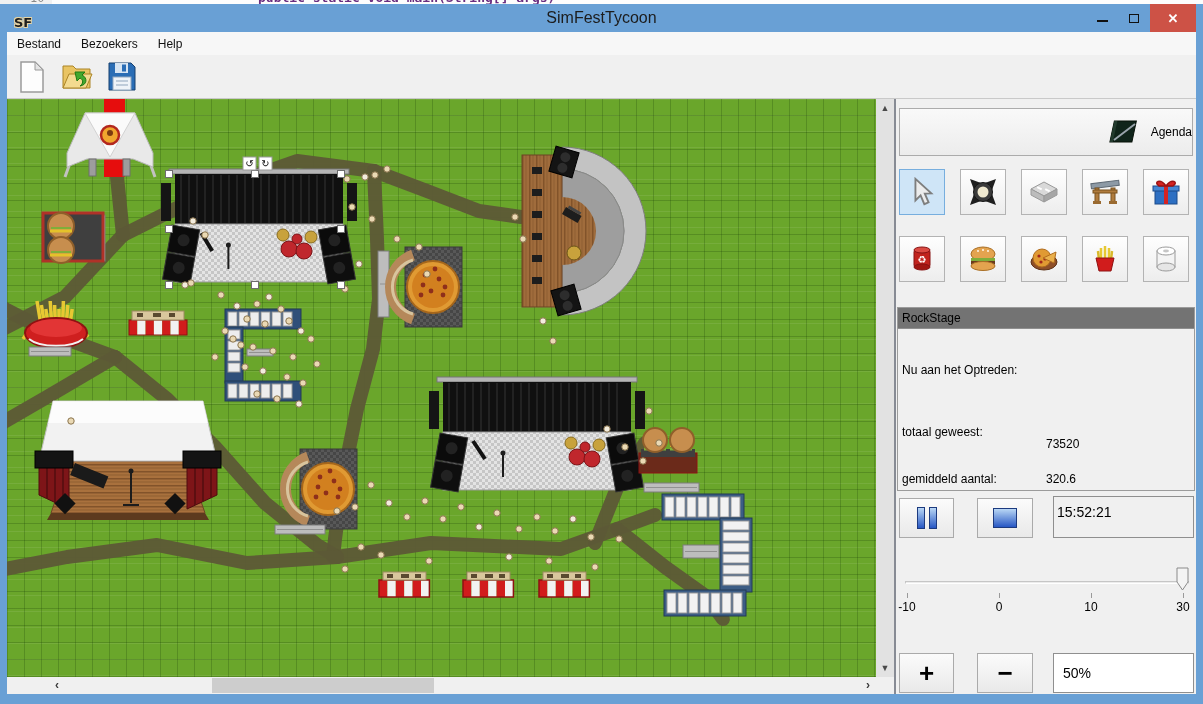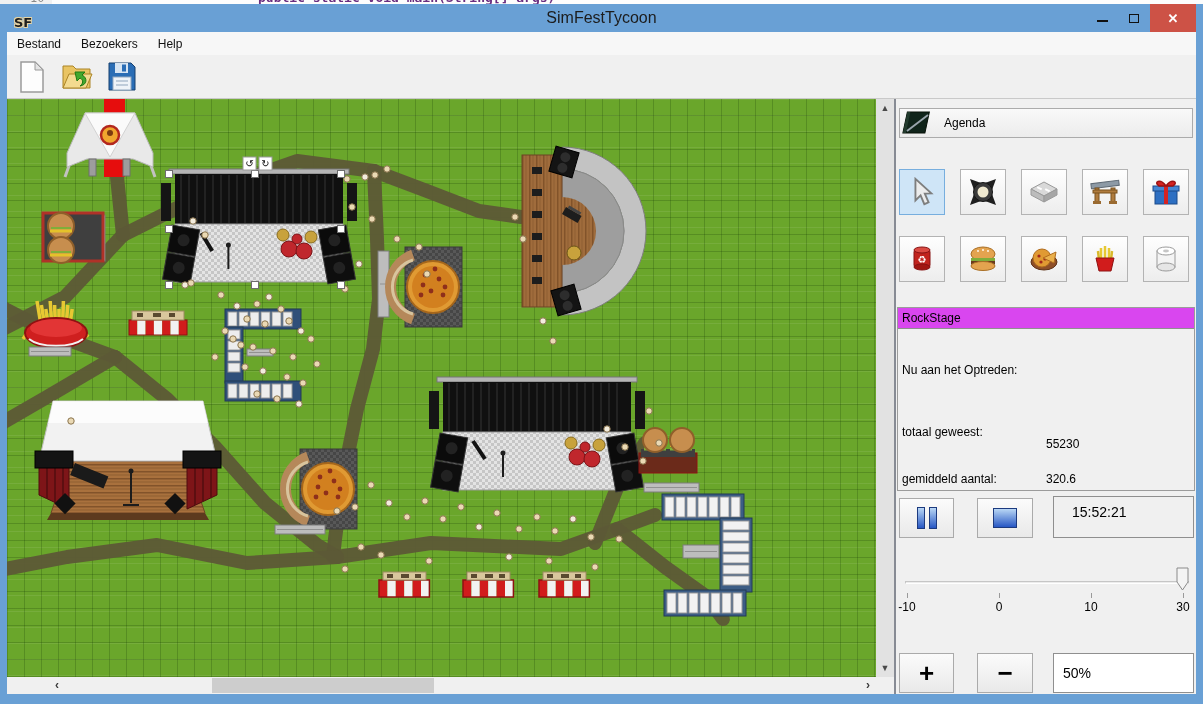--- a/index.html
+++ b/index.html
@@ -53,45 +53,45 @@
   .vscroll .arr { position:absolute; left:0; width:100%; text-align:center; font-size:9px; color:#4a4a4a; }
   .vscroll .arr.up { top:4px; } .vscroll .arr.down { bottom:4px; }
   .hscroll { position:absolute; left:0; right:18px; bottom:0; height:17px; background:#f0f0f0; }
   .hscroll .arr { position:absolute; top:1px; font-size:12px; color:#3a3a3a; font-weight:bold; }
   .hscroll .arr.left { left:48px; } .hscroll .arr.right { right:6px; }
   .hthumb { position:absolute; left:205px; width:222px; top:1px; bottom:1px; background:#cdcdcd; }
   .scroll-corner { position:absolute; right:0; bottom:0; width:18px; height:17px; background:#f0f0f0; }
 
   
   .sidebar { flex:1; position:relative; background:#f0f0f0; border-left:2px solid #878b94; font-size:12px; color:#000; }
-  .agenda-btn { position:absolute; left:3px; right:3px; top:9px; height:30px; border:1px solid #ababab;
-    background:linear-gradient(#f9f9f9,#ececec); display:flex; align-items:center; justify-content:flex-start; gap:12px; }
+  .agenda-btn { position:absolute; left:3px; right:3px; top:9px; height:48px; border:1px solid #ababab;
+    background:linear-gradient(#f9f9f9,#ececec); display:flex; align-items:center; justify-content:flex-end; gap:12px; }
   .tool { position:absolute; width:46px; height:46px; border:1px solid #b3b3b3; background:linear-gradient(#fefefe,#ededed);
     display:flex; align-items:center; justify-content:center; }
   .tool.selected { background:#cfe5f7; border-color:#77aede; }
   .r1 { top:70px; } .r2 { top:137px; }
   .c1 { left:3px; } .c2 { left:64px; } .c3 { left:125px; } .c4 { left:186px; } .c5 { left:247px; }
 
   .info-group { position:absolute; left:1px; right:1px; top:208px; height:184px; border:1px solid #9b9b9b; background:#f0f0f0; }
-  .stage-field { position:absolute; left:0; right:0; top:0; height:14px; background:#d946ef; border-bottom:1px solid #8f8f8f;
+  .stage-field { position:absolute; left:0; right:0; top:0; height:14px; background:#737373; border-bottom:1px solid #8f8f8f;
     font-size:12px; padding:3px 0 17px 4px; }
   .now-box { position:absolute; left:146px; right:0; top:21px; height:83px; background:#fff; padding:4px 0 0 6px; }
   .now-label { position:absolute; left:4px; top:55px; }
   .visitors-header { position:absolute; left:0; right:0; top:110px; text-align:center; }
   .stat-label { position:absolute; left:4px; }
   .stat-value { position:absolute; left:148px; }
 
   .ctl-btn { position:absolute; height:40px; border:1px solid #aaa; background:linear-gradient(#fbfbfb,#e9e9e9);
     display:flex; align-items:center; justify-content:center; gap:4px; }
   .pause-btn { left:3px; width:55px; top:399px; }
   .stop-btn { left:81px; width:56px; top:399px; }
   .pbar { width:8px; height:22px; background:linear-gradient(#b9d7f5,#2757c4); border:1px solid #1c3a7f; }
   .sq { width:24px; height:20px; background:linear-gradient(#b9d7f5,#2757c4); border:1px solid #1c3a7f; }
   .time-box { position:absolute; left:157px; right:2px; top:397px; height:42px; border:1px solid #8f8f8f; background:#f0f0f0;
-    font-size:14px; padding:7px 0 0 18px; }
+    font-size:14px; padding:7px 0 0 3px; }
 
   .slider-track { position:absolute; left:9px; right:7px; top:482px; height:3px; background:#ececec; border:1px solid #c6c6c6; border-bottom-color:#fff; }
   .slider-thumb { position:absolute; left:280px; top:468px; }
   .tick { position:absolute; top:494px; width:1px; height:5px; background:#9a9a9a; }
   .tick-label { position:absolute; top:501px; font-size:12px; transform:translateX(-50%); }
 
   .plus-btn { left:3px; width:55px; top:554px; font-size:26px; font-weight:bold; }
   .minus-btn { left:81px; width:56px; top:554px; font-size:26px; font-weight:bold; }
   .zoom-box { position:absolute; left:157px; right:2px; top:554px; height:40px; border:1px solid #8f8f8f; background:#fff;
     font-size:14px; padding:11px 0 0 9px; }
@@ -747,21 +747,21 @@
           <ellipse cx="16" cy="24" rx="9" ry="4" fill="#e6e6e6" stroke="#9a9a9a"></ellipse>
           <ellipse cx="16" cy="8" rx="9" ry="4" fill="#ffffff" stroke="#9a9a9a"></ellipse>
           <ellipse cx="16" cy="8" rx="3" ry="1.4" fill="#c6c6c6"></ellipse>
         </svg>
       </div>
 
       <div class="info-group">
         <div class="stage-field">RockStage</div>
         <div class="now-label">Nu aan het Optreden:</div>
         <div class="stat-label" style="top:117px">totaal geweest:</div>
-        <div class="stat-value" style="top:129px">55230</div>
+        <div class="stat-value" style="top:129px">73520</div>
         <div class="stat-label" style="top:164px">gemiddeld aantal:</div>
         <div class="stat-value" style="top:164px">320.6</div>
       </div>
 
       <div class="ctl-btn pause-btn">
         <span class="pbar"></span>
         <span class="pbar"></span>
       </div>
       <div class="ctl-btn stop-btn">
         <span class="sq"></span>

